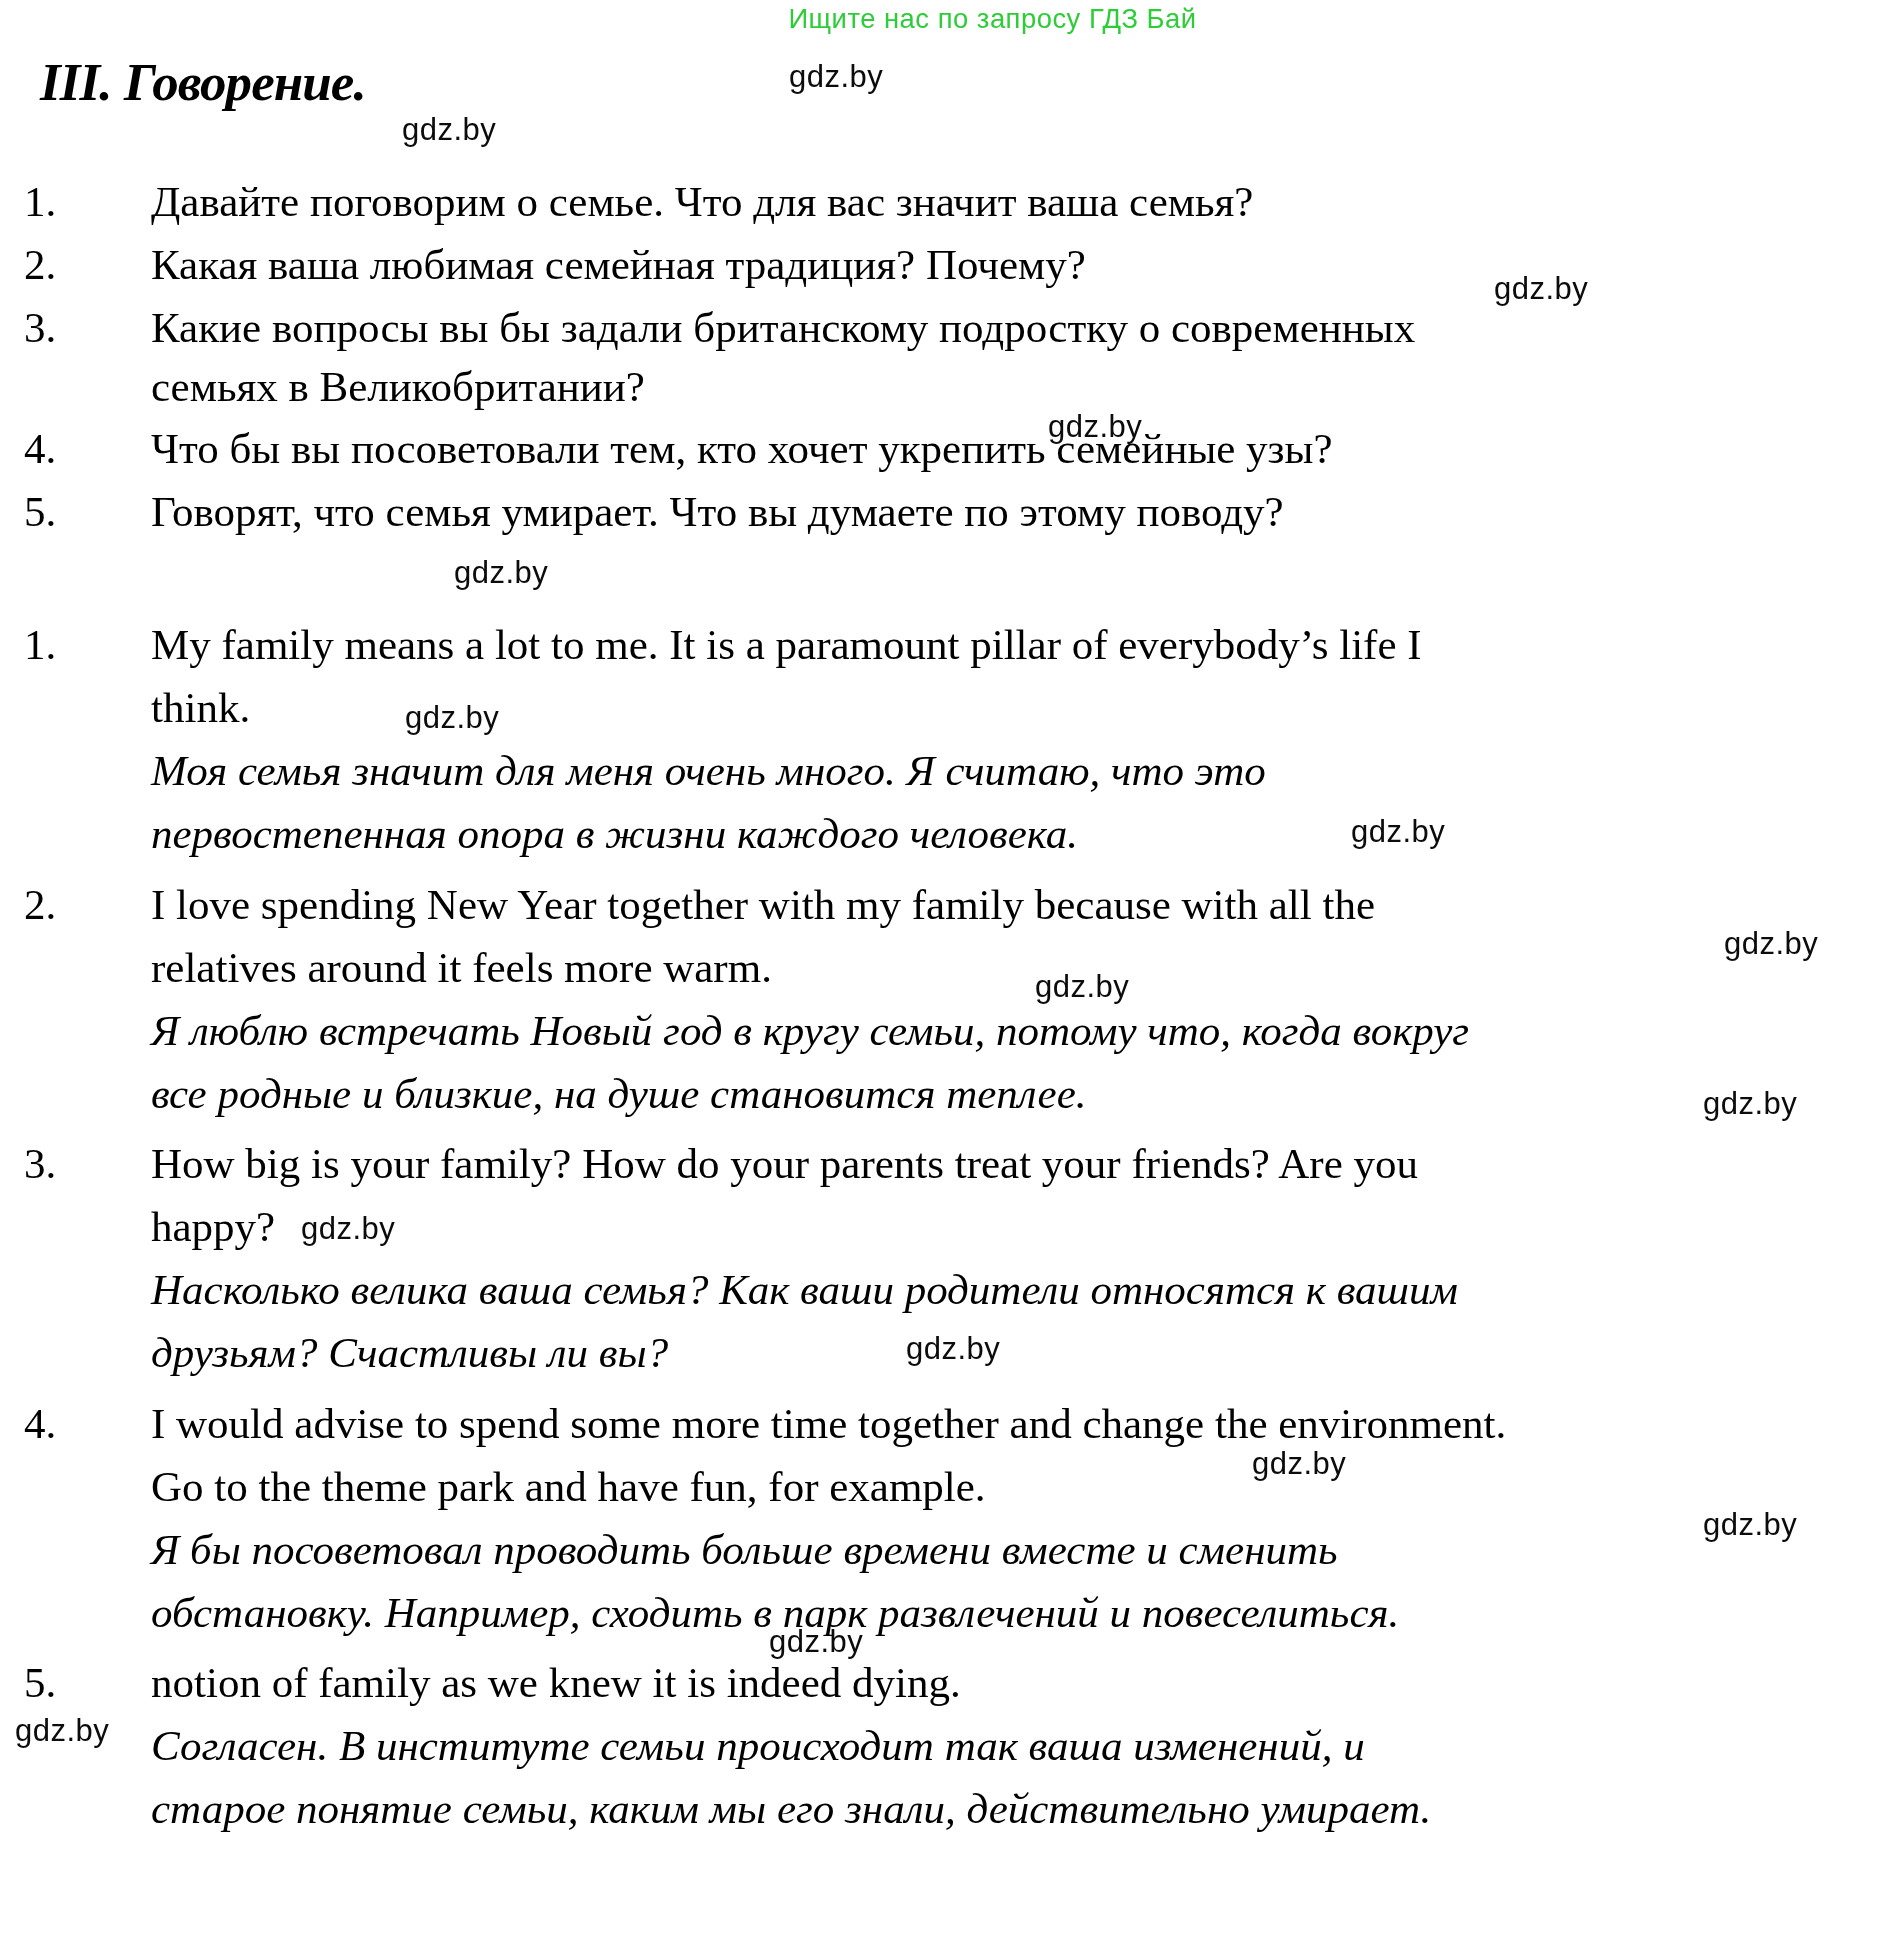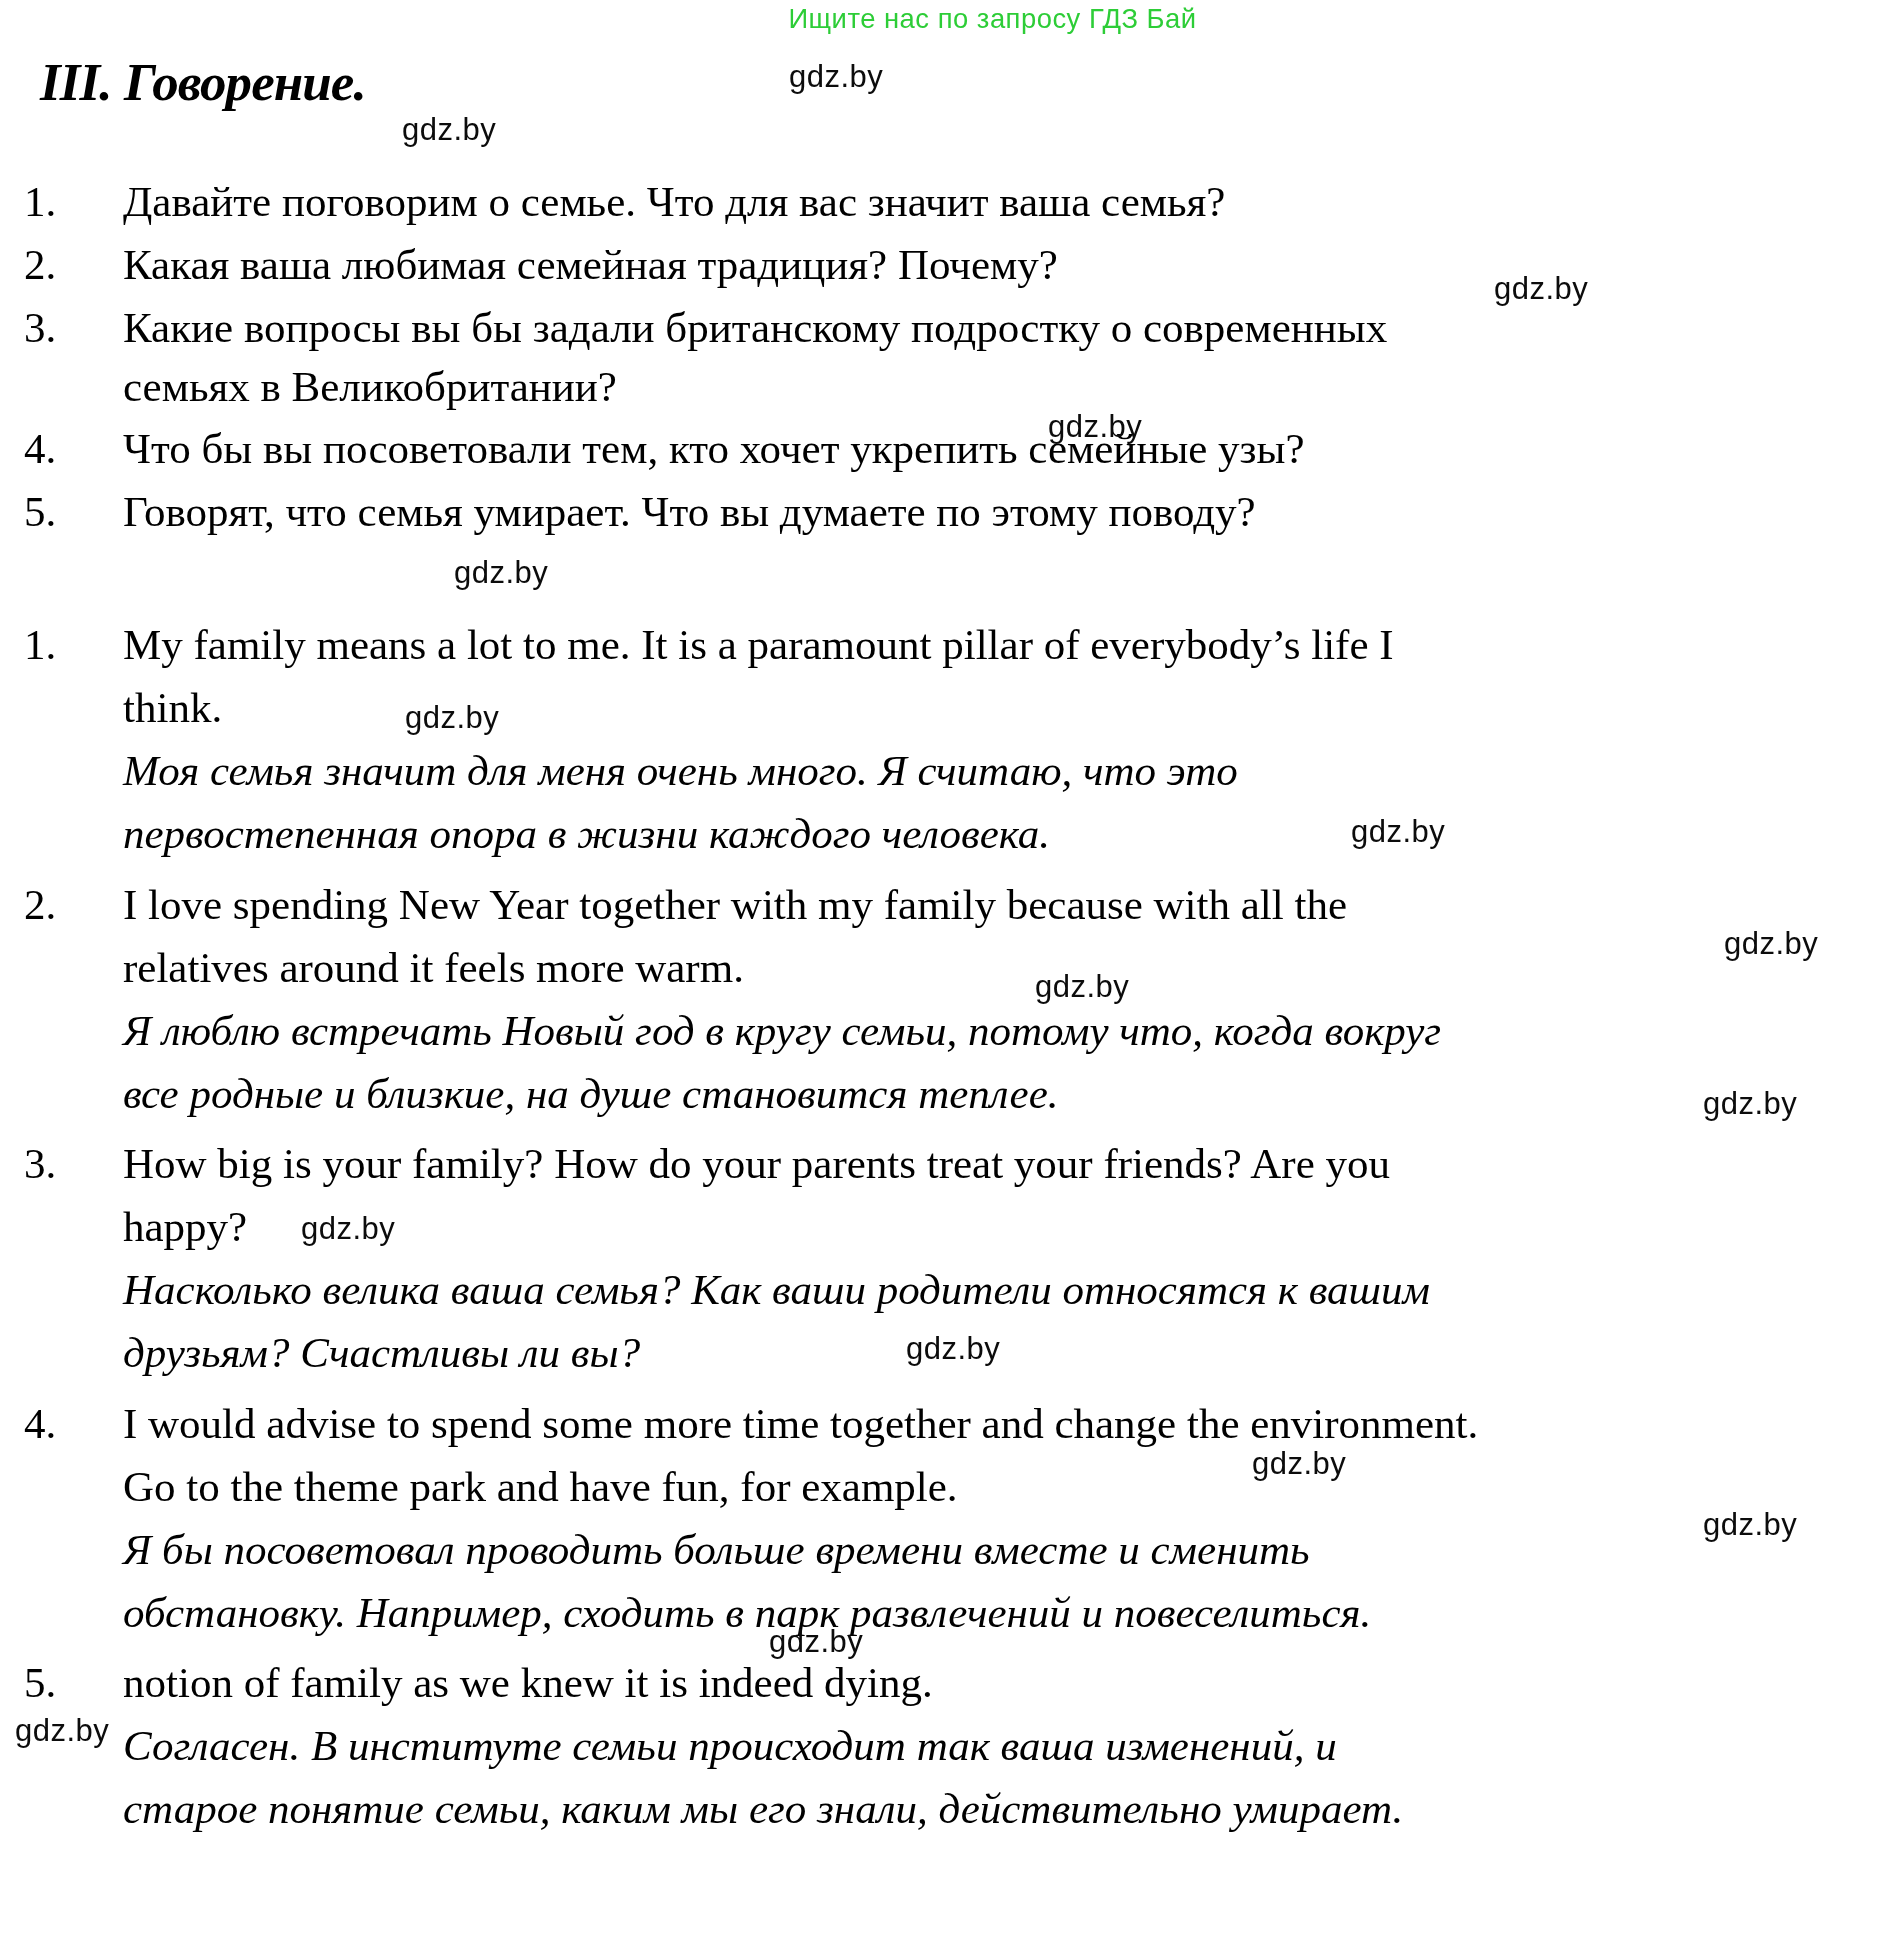--- a/index.html
+++ b/index.html
@@ -39,21 +39,21 @@
   }
   .q-item{position:relative;padding-left:99px;margin-bottom:3.8px;}
   .answers{
     position:absolute;
     top:613px;left:24px;right:33px;
     font-size:43px;
     line-height:63px;
   }
   .a-item{position:relative;padding-left:99px;margin-bottom:7.6px;}
   .item-num{position:absolute;left:0;top:0;}
-  .line{white-space:nowrap;}
+  .line{white-space:nowrap;margin-left:28px;}
   .ru .line{font-style:italic;}
   .wm{
     position:absolute;
     font-family:"Liberation Sans",sans-serif;
     font-size:31px;
     letter-spacing:0.5px;
     color:#0c0c0c;
     white-space:nowrap;
   }
   .footer{

